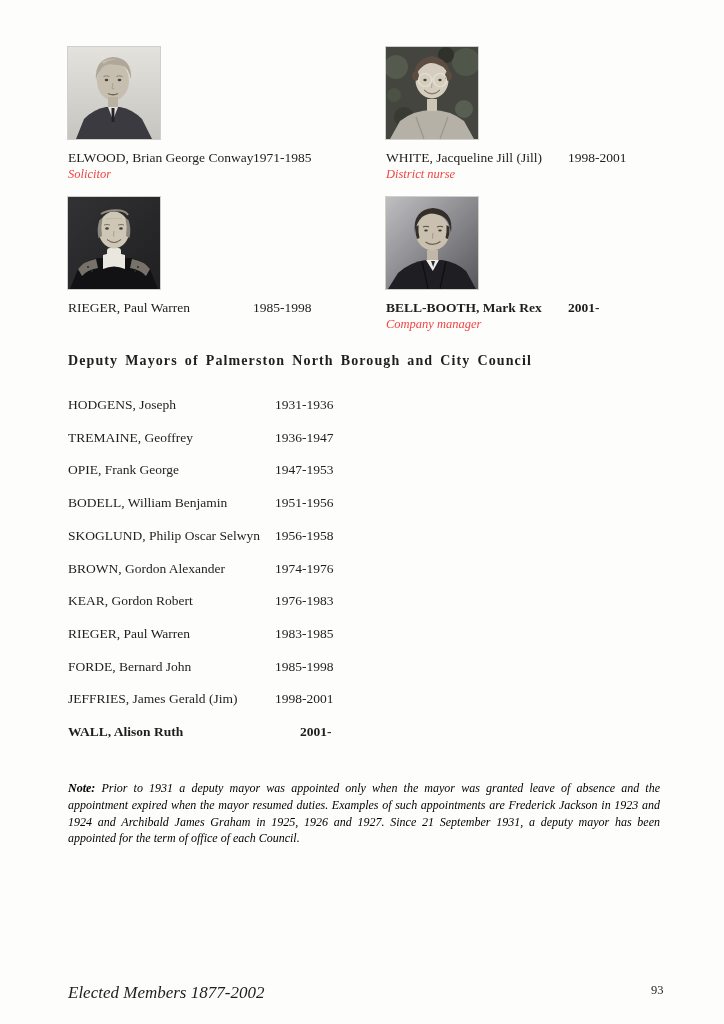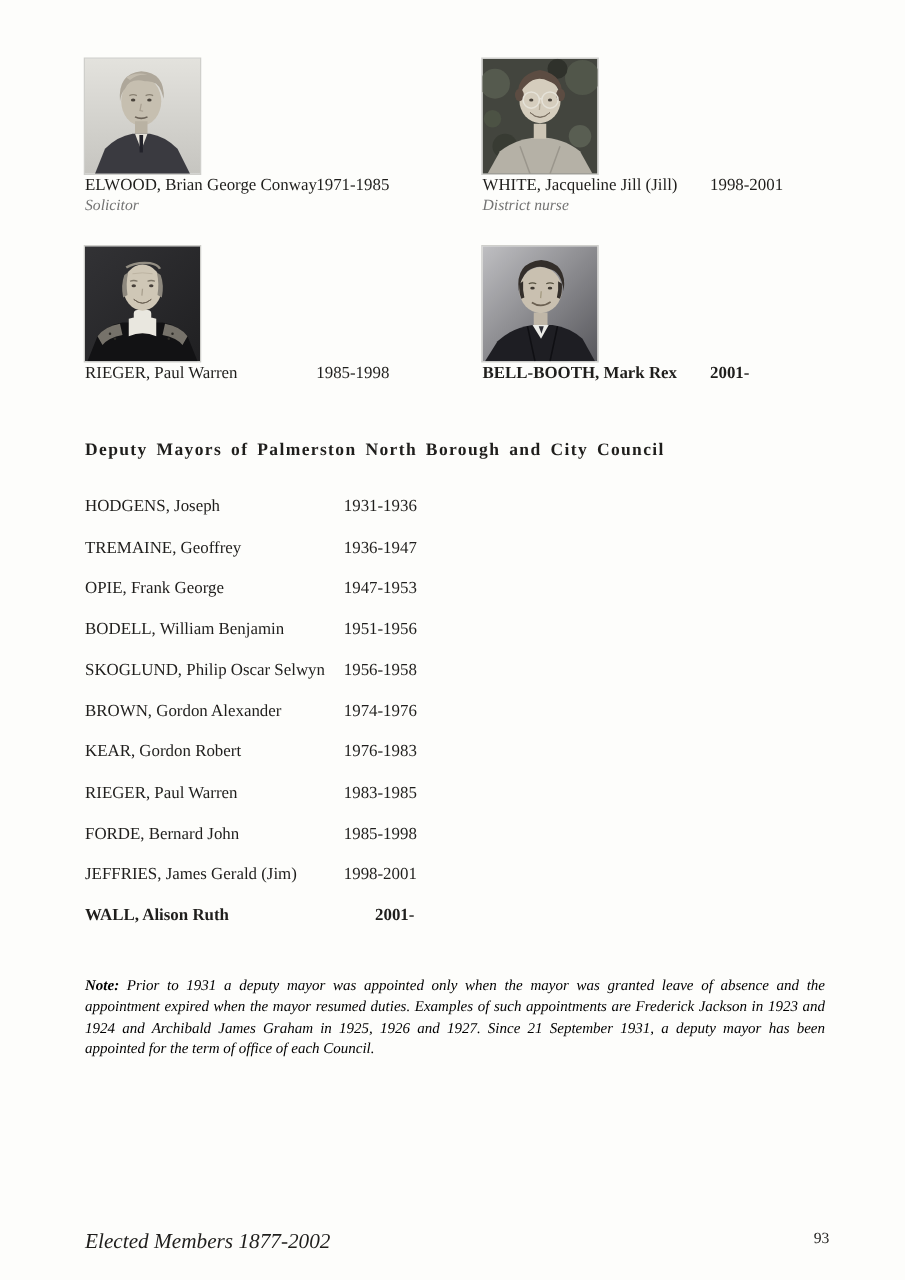--- a/index.html
+++ b/index.html
@@ -18,29 +18,29 @@
   .mayor-cell { position:absolute; width:305px; }
   .mayor-cell[data-col="0"] { left:68px; }
   .mayor-cell[data-col="1"] { left:386px; }
   .mayor-cell[data-row="0"] { top:47px; }
   .mayor-cell[data-row="1"] { top:197px; }
   .photo {
     width:92px; height:92px; display:block;
     outline:1px solid rgba(120,120,115,.35);
   }
   .mayor-name-line {
-    position:relative; height:17px;
+    position:relative; margin-top:10px; height:17px;
     font-size:13.5px; line-height:17px; white-space:nowrap;
   }
   .mayor-years { position:absolute; top:0; }
   .mayor-cell[data-col="0"] .mayor-years { left:185px; }
   .mayor-cell[data-col="1"] .mayor-years { left:182px; }
   .mayor-occupation {
     font-style:italic; font-size:12.5px; line-height:17px; height:17px;
-    color:#737373;
+    color:#ef4444;
   }
   .mayor-cell.bold .mayor-name,
   .mayor-cell.bold .mayor-years { font-weight:bold; }
 
   
   .section-heading {
     position:absolute; left:68px; top:353px;
     font-size:14px; font-weight:bold;
     letter-spacing:1.1px; word-spacing:2.5px;
     white-space:nowrap;
@@ -196,20 +196,21 @@
       <ellipse cx="54" cy="33.5" rx="1.8" ry="1.1" fill="#3f3931"></ellipse>
       <path d="M37 30 Q40 28.6 43 30" stroke="#55503f" stroke-width="1.1" fill="none"></path>
       <path d="M51 30 Q54 28.6 57 30" stroke="#55503f" stroke-width="1.1" fill="none"></path>
       <path d="M47 36 L46.5 41.5" stroke="#a2987f" stroke-width="1" fill="none"></path>
       <path d="M39.5 45 Q47 50 54.5 44.5" stroke="#6b6052" stroke-width="1.4" fill="none"></path>
     </svg>
     <div class="mayor-name-line">
       <span class="mayor-name">BELL-BOOTH, Mark Rex</span>
       <span class="mayor-years">2001-</span>
     </div>
+    <div class="mayor-occupation">Company manager</div>
   </div>
 
   <h2 class="section-heading">Deputy Mayors of Palmerston North Borough and City Council</h2>
 
   <div class="deputy-list">
     <div class="list-row">
       <span class="deputy-name">HODGENS, Joseph</span>
       <span class="deputy-years">1931-1936</span>
     </div>
 

